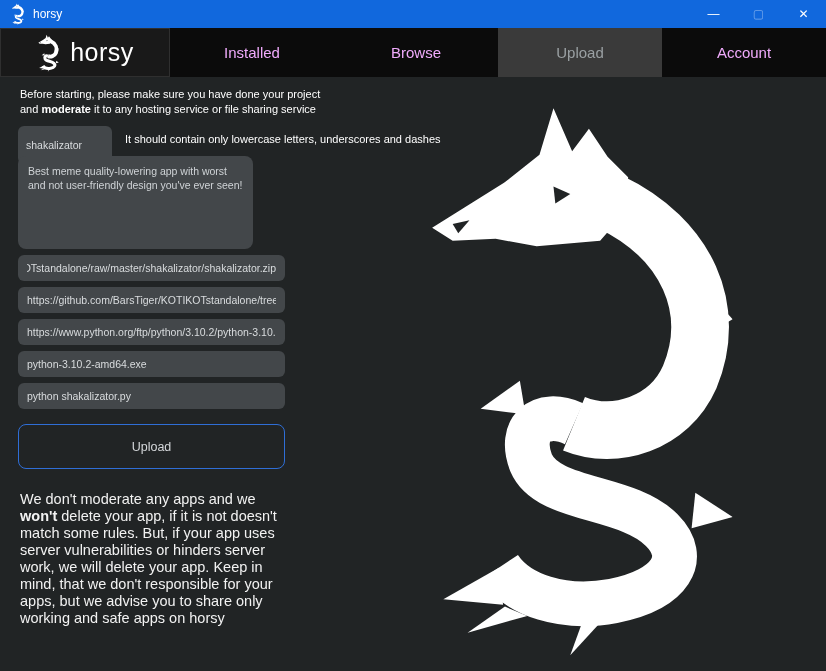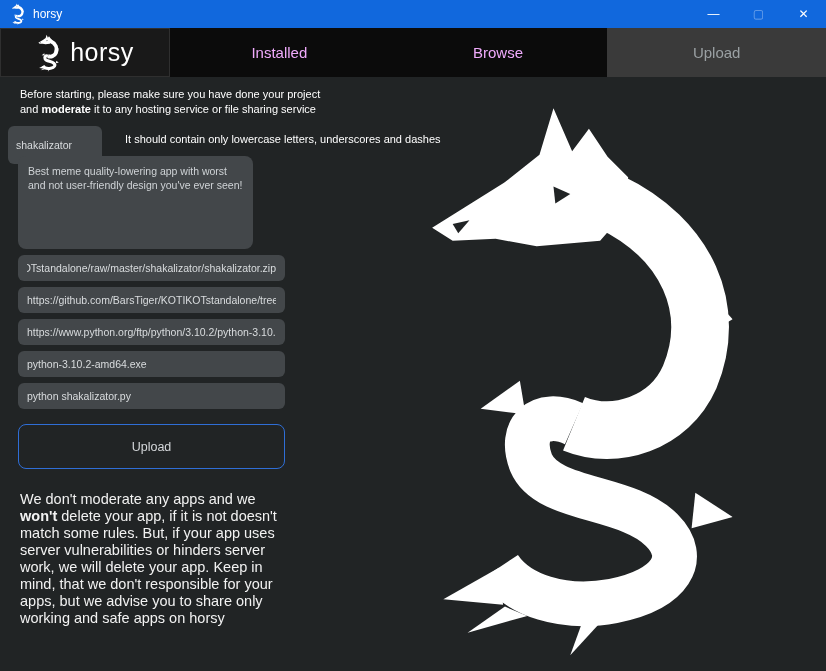--- a/index.html
+++ b/index.html
@@ -44,21 +44,21 @@
   .intro {
     position:absolute; left:20px; top:10px; width:330px;
     color:#fff; font-size:11px; line-height:1.4;
   }
   .intro b { font-weight:bold; }
   .field {
     background:#43474a; border:none; border-radius:6px;
     color:#d9dcde; font-family:"Liberation Sans", sans-serif; font-size:10.5px;
     padding:0 9px; outline:none;
   }
-  .name-input { position:absolute; left:8px; top:49px; width:94px; height:38px;padding-left:8px; }
+  .name-input { position:absolute; left:18px; top:49px; width:94px; height:38px;padding-left:8px; }
   .name-hint {
     position:absolute; left:125px; top:56px; color:#fff; font-size:11px;
   }
   .desc-area {
     position:absolute; left:18px; top:79px; width:235px; height:93px;
     background:#43474a; border:none; border-radius:8px; resize:none;
     color:#cfd3d6; font-family:"Liberation Sans", sans-serif; font-size:10.5px;
     line-height:1.35; padding:8px 10px; outline:none;
   }
   .url-input { position:absolute; left:18px; width:267px; height:26px; white-space:nowrap; overflow:hidden; }
@@ -120,20 +120,21 @@
   <div class="nav">
     <div class="brand">
       <svg class="brand-icon">
           <use href="#horsy-logo" width="24" height="38"></use>
         </svg>
       <span class="brand-text">horsy</span>
     </div>
     <div class="tab">Installed</div>
     <div class="tab">Browse</div>
     <div class="tab active">Upload</div>
+    <div class="tab">Account</div>
   </div>
 
   <div class="content">
 
     <p class="intro">
       <span>Before starting, please make sure you have done your project</span><br>
       <span>and </span><b>moderate</b><span> it to any hosting service or file sharing service</span>
     </p>
 
     <input class="field name-input" type="text" value="shakalizator" style="">

